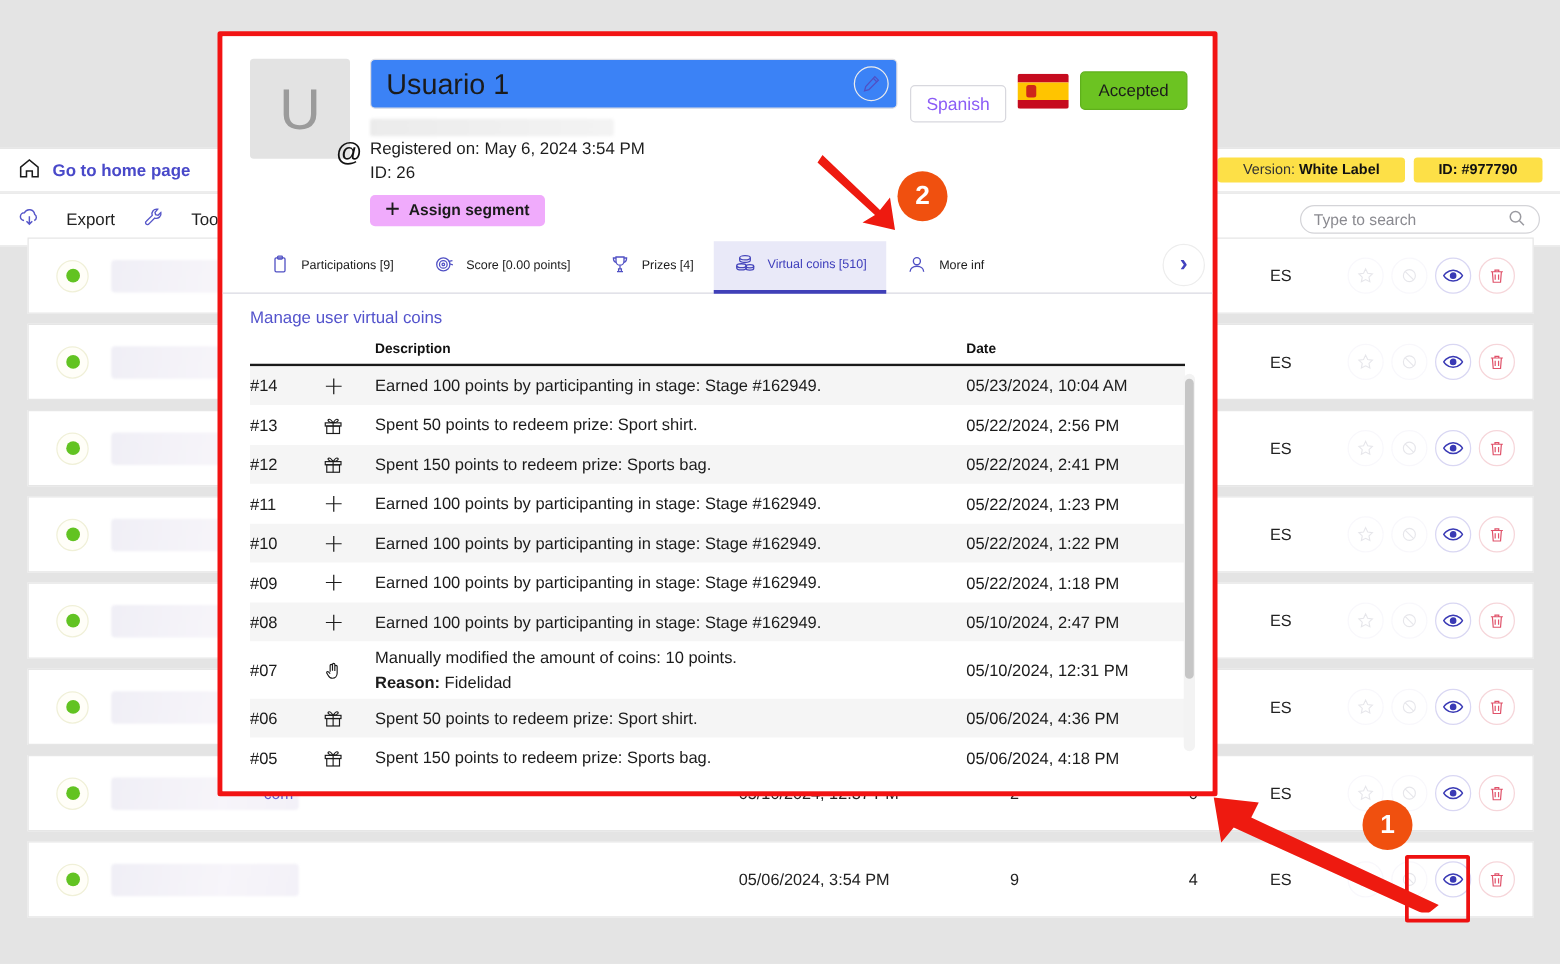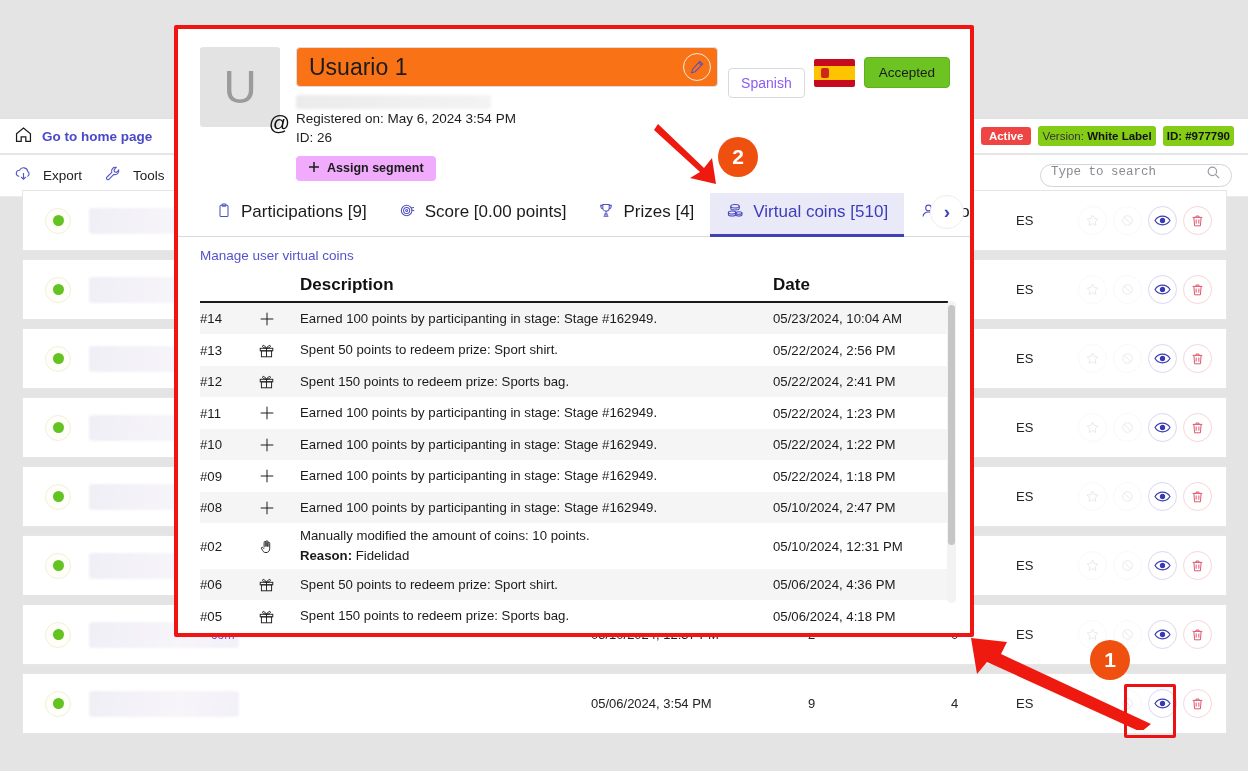--- a/index.html
+++ b/index.html
@@ -28,36 +28,36 @@
   }
   .home-link .lbl { color: #4949c9; }
   .bg-topbar-right {
     margin-left: auto; display: flex; align-items: center; gap: 7px; padding-right: 14px;
   }
   .badge-active {
     background: #ef4444; color: #fff; font-size: 11.5px; font-weight: bold;
     padding: 3px 8px; border-radius: 3px;
   }
   .pill-grey {
-    background: #84cc16; color: #333; font-size: 11.5px;
-    padding: 4px 4px; border-radius: 3px;
+    background: #fde047; color: #333; font-size: 11.5px;
+    padding: 4px 20px; border-radius: 3px;
   }
   .pill-grey b { color: #111; }
 
   .bg-toolbar {
     position: absolute; left: 0; top: 155px; width: 1248px; height: 42px;
     background: #fff; border-bottom: 1px solid #ececec;
     display: flex; align-items: center; gap: 22px; padding-left: 14px;
   }
-  .tool-item { display: flex; align-items: center; gap: 10px; font-size: 13.5px; color: #222; }
+  .tool-item { display: flex; align-items: center; gap: 20px; font-size: 13.5px; color: #222; }
   .search-box {
     margin-left: auto; margin-right: 16px; width: 192px; height: 23px;
     border: 1px solid #d4d4d8; border-radius: 14px;
-    display: flex; padding: 0 10px;
-    font-size: 12.5px; color: #8a8a90; justify-content: space-between; font-family: Liberation Mono, monospace;
+    display: flex; align-items: center; padding: 0 10px;
+    font-size: 12.5px; color: #8a8a90; justify-content: space-between;
   }
 
   
   .bg-rows {
     position: absolute; left: 22px; top: 190px; width: 1205px;
   }
   .bg-row {
     position: relative; height: 61px; background: #fff;
     border: 1px solid #e6e6e6; margin-bottom: 8px;
     display: flex; align-items: center;
@@ -110,21 +110,21 @@
     display: flex; align-items: center; justify-content: center;
     font-size: 46px; color: #9b9b9b; font-family: "Liberation Sans", sans-serif;
   }
   .at-badge {
     position: absolute; right: -10px; bottom: -6px;
     font-size: 21px; color: #111; background: transparent; line-height: 1;
   }
   .m-head-mid { flex: 1; margin-left: 16px; }
   .name-field {
     position: relative; height: 40px; border: 1px solid #dedee4; border-radius: 4px;
-    display: flex; align-items: center; padding: 0 46px 0 12px; background: #f97316;
+    display: flex; align-items: center; padding: 0 46px 0 12px; background: #3b82f6;
   }
   .name-field .nm { font-size: 23px; color: #1b1b1b; }
   .pencil-btn {
     position: absolute; right: 6px; top: 50%; transform: translateY(-50%);
     width: 28px; height: 28px; border-radius: 50%; border: 1px solid #ececec;
     display: flex; align-items: center; justify-content: center;
   }
   .email-blur {
     margin-top: 8px; width: 195px; height: 14px; border-radius: 2px;
     background: linear-gradient(90deg,#ebebeb,#f3f3f3);
@@ -165,22 +165,22 @@
     display: block; color: #5353cc; font-size: 13.5px; line-height: 1.62;
     text-decoration: none;
   }
 
   
   .m-tabs {
     margin-top: 12px; display: flex; align-items: stretch;
     border-bottom: 1px solid #d9d9e2; position: relative; padding-left: 22px;
   }
   .tab {
-    display: flex; align-items: flex-start; gap: 9px;
-    padding: 9px 16px 10px 16px; font-size: 17px; color: #1b1b1b;
+    display: flex; align-items: center; gap: 9px;
+    padding: 9px 16px 10px 16px; font-size: 10px; color: #1b1b1b;
     white-space: nowrap;
   }
   .tab.active {
     background: #e9e9f8; color: #3d3dbb; font-weight: normal;
     border-bottom: 3px solid #4040b8; margin-bottom: -1px;
   }
   .tab.clipped { overflow: hidden; max-width: 108px; }
   .tab-next {
     position: absolute; right: 6px; top: 2px;
     width: 34px; height: 34px; border-radius: 50%; background: #fff;
@@ -191,21 +191,21 @@
 
   .manage-link {
     display: block; margin: 11px 0 0 22px; color: #5353cc; font-size: 13.5px;
     text-decoration: none;
   }
 
   
   .coin-table { margin: 12px 22px 0 22px; position: relative; }
   .ct-head {
     display: flex; align-items: flex-end; padding-bottom: 6px;
-    border-bottom: 2px solid #1a1a1a; font-size: 17px; font-weight: bold; color: #111;
+    border-bottom: 2px solid #1a1a1a; font-size: 11px; font-weight: bold; color: #111;
   }
   .c-id   { flex: 0 0 58px; }
   .c-icon { flex: 0 0 42px; }
   .c-desc { flex: 1; }
   .c-date { flex: 0 0 175px; }
   .ct-body { max-height: 330px; overflow: hidden; position: relative; }
   .ct-row {
     display: flex; align-items: center; min-height: 31.5px;
     font-size: 13.2px; color: #1b1b1b; padding: 3px 0;
   }
@@ -764,21 +764,21 @@
                 <svg width="18" height="18" viewBox="0 0 20 20" stroke="#1b1b1b" stroke-width="1.1">
                   <path d="M10 3v14M3 10h14"></path>
                 </svg>
               </div>
               <div class="c-desc">
                 <span class="sub">Earned 100 points by participanting in stage: Stage #162949.</span>
               </div>
               <div class="c-date">05/10/2024, 2:47 PM</div>
             </div>
             <div class="ct-row">
-              <div class="c-id">#02</div>
+              <div class="c-id">#07</div>
               <div class="c-icon">
                 <svg width="17" height="17" viewBox="0 0 20 20" fill="none" stroke="#1b1b1b" stroke-width="1.1">
                   <path d="M7.2 11V5.2a1.1 1.1 0 0 1 2.2 0V10M9.4 10V4.3a1.1 1.1 0 0 1 2.2 0V10M11.6 10.4V6.2a1.1 1.1 0 0 1 2.2 0v6.1c0 3-2 4.9-4.4 4.9-2.1 0-3.3-1.1-4-2.6L4 12.2c-.4-.9.8-1.8 1.6-1l1.6 1.6"></path>
                 </svg>
               </div>
               <div class="c-desc">
                 <span class="sub">Manually modified the amount of coins: 10 points.</span>
                 <span class="sub reason"><b>Reason:</b> Fidelidad</span>
               </div>
               <div class="c-date">05/10/2024, 12:31 PM</div>

